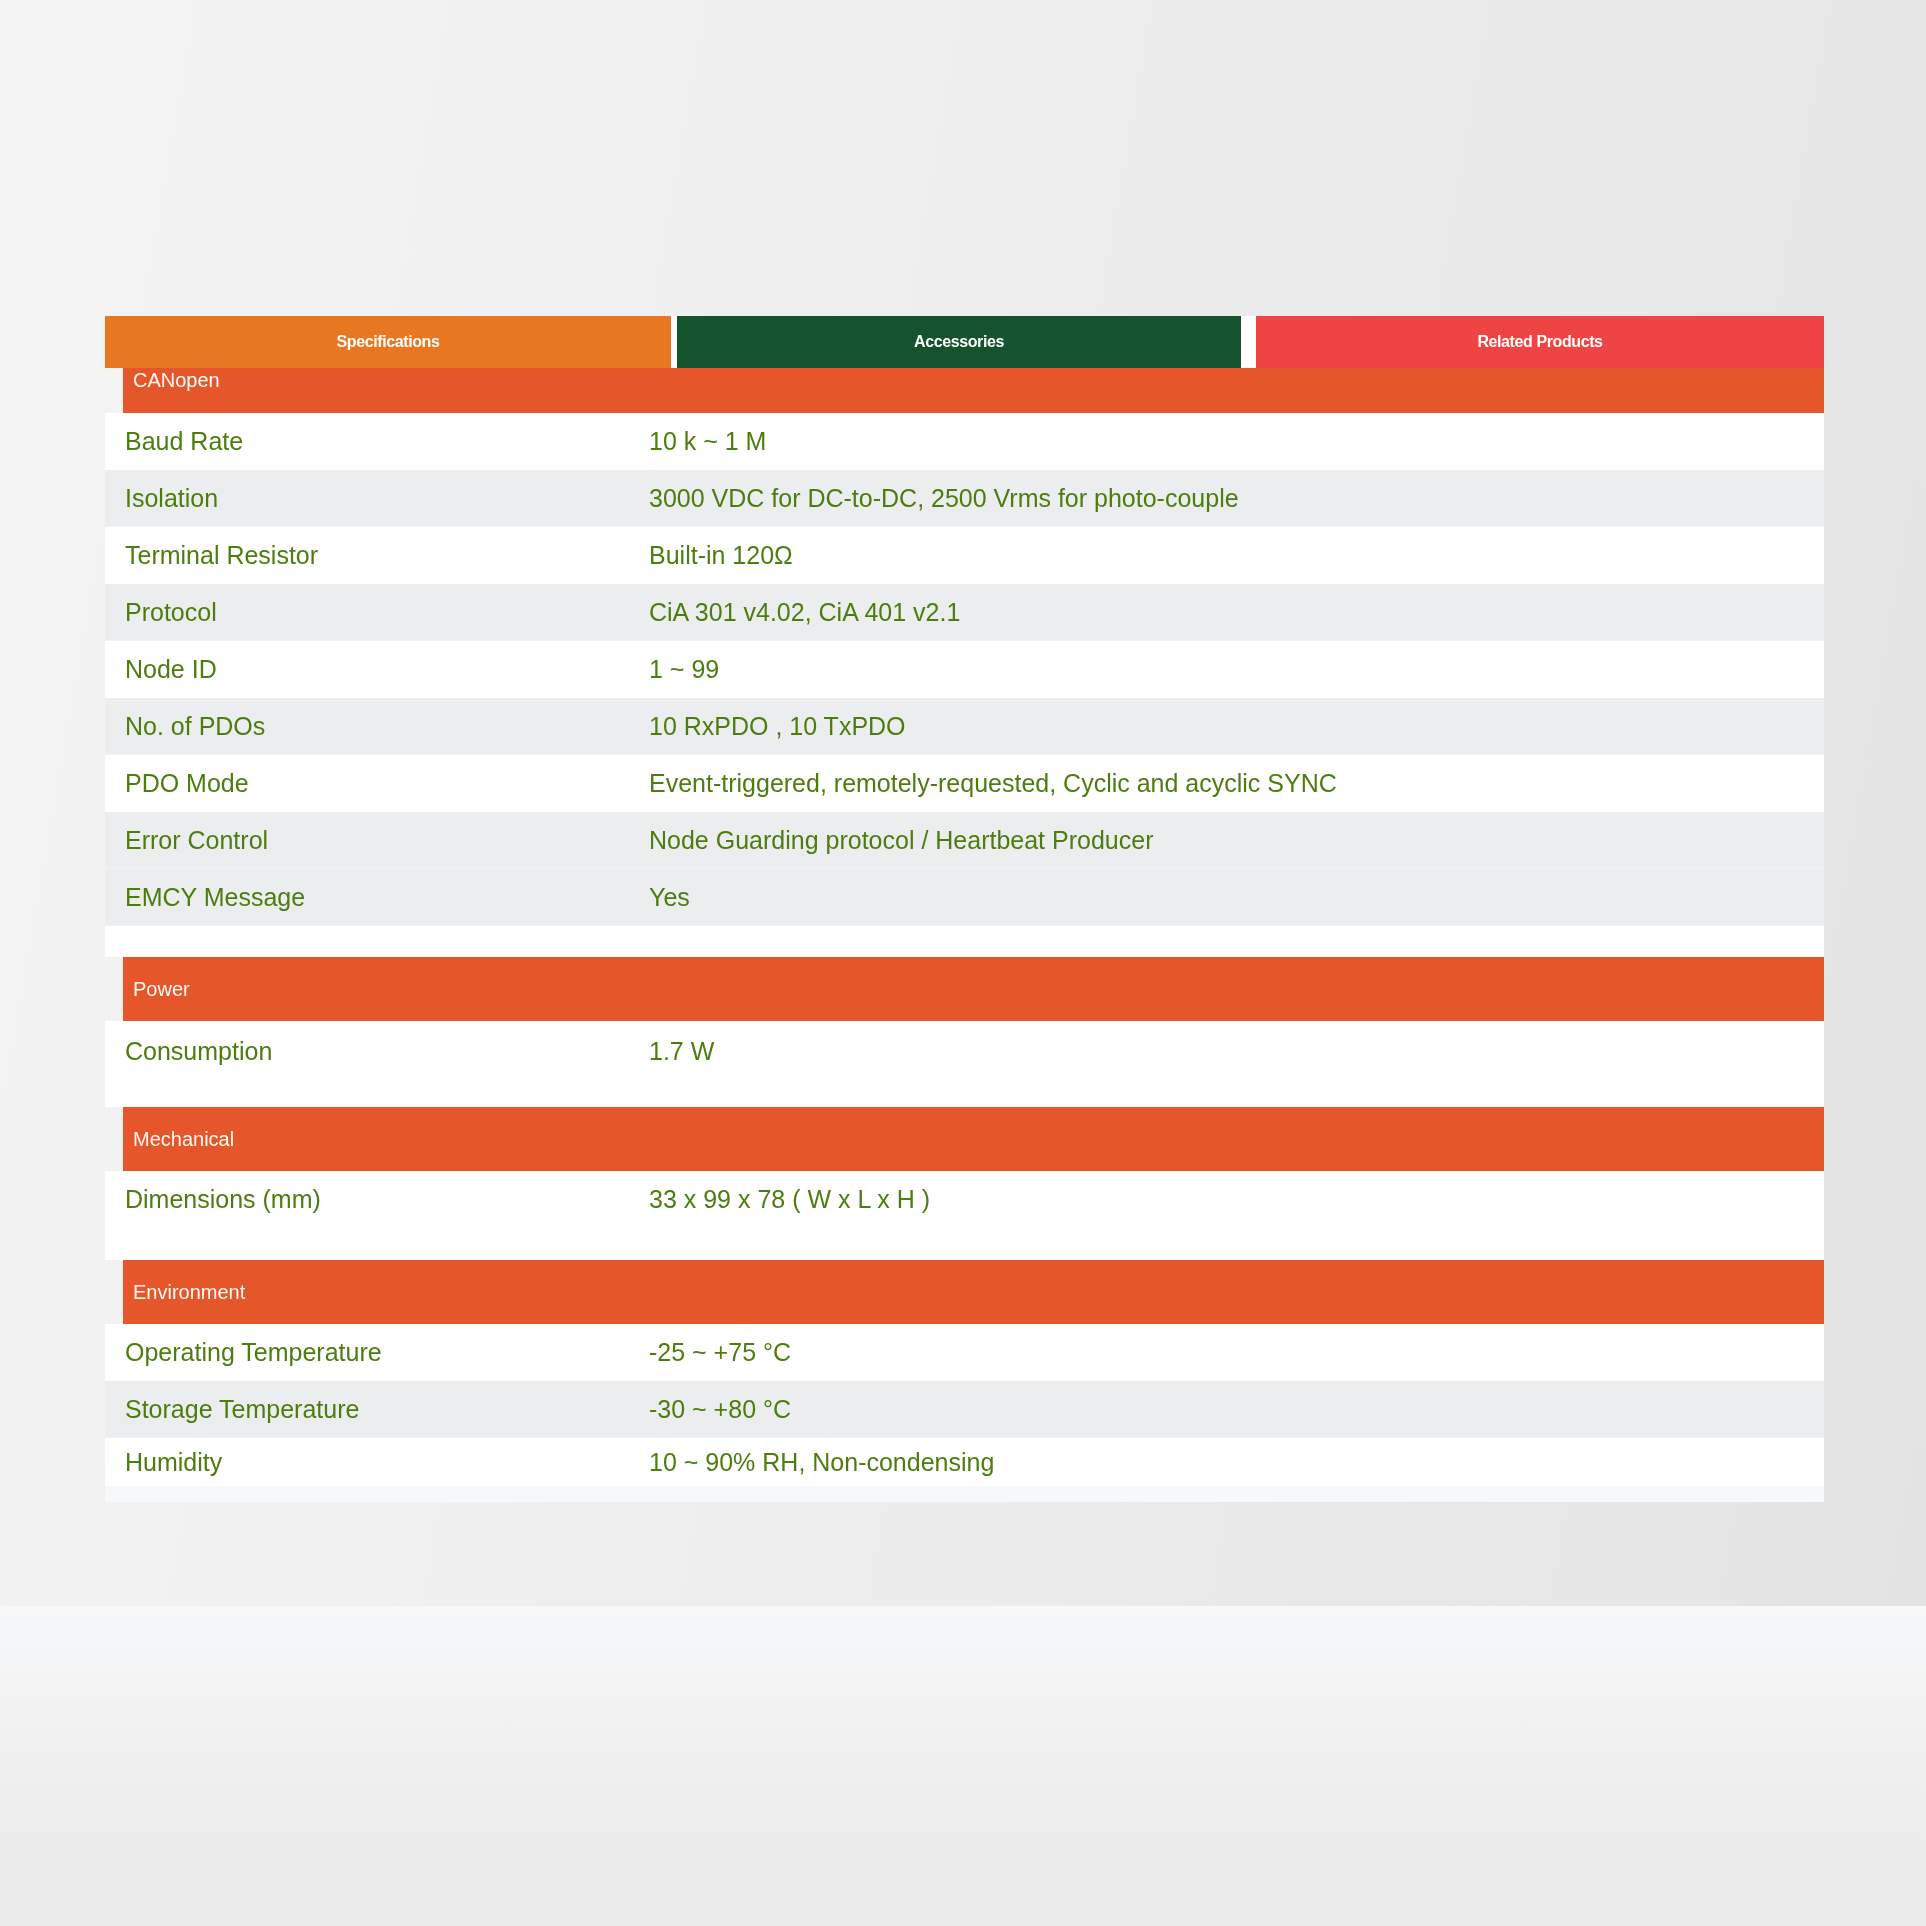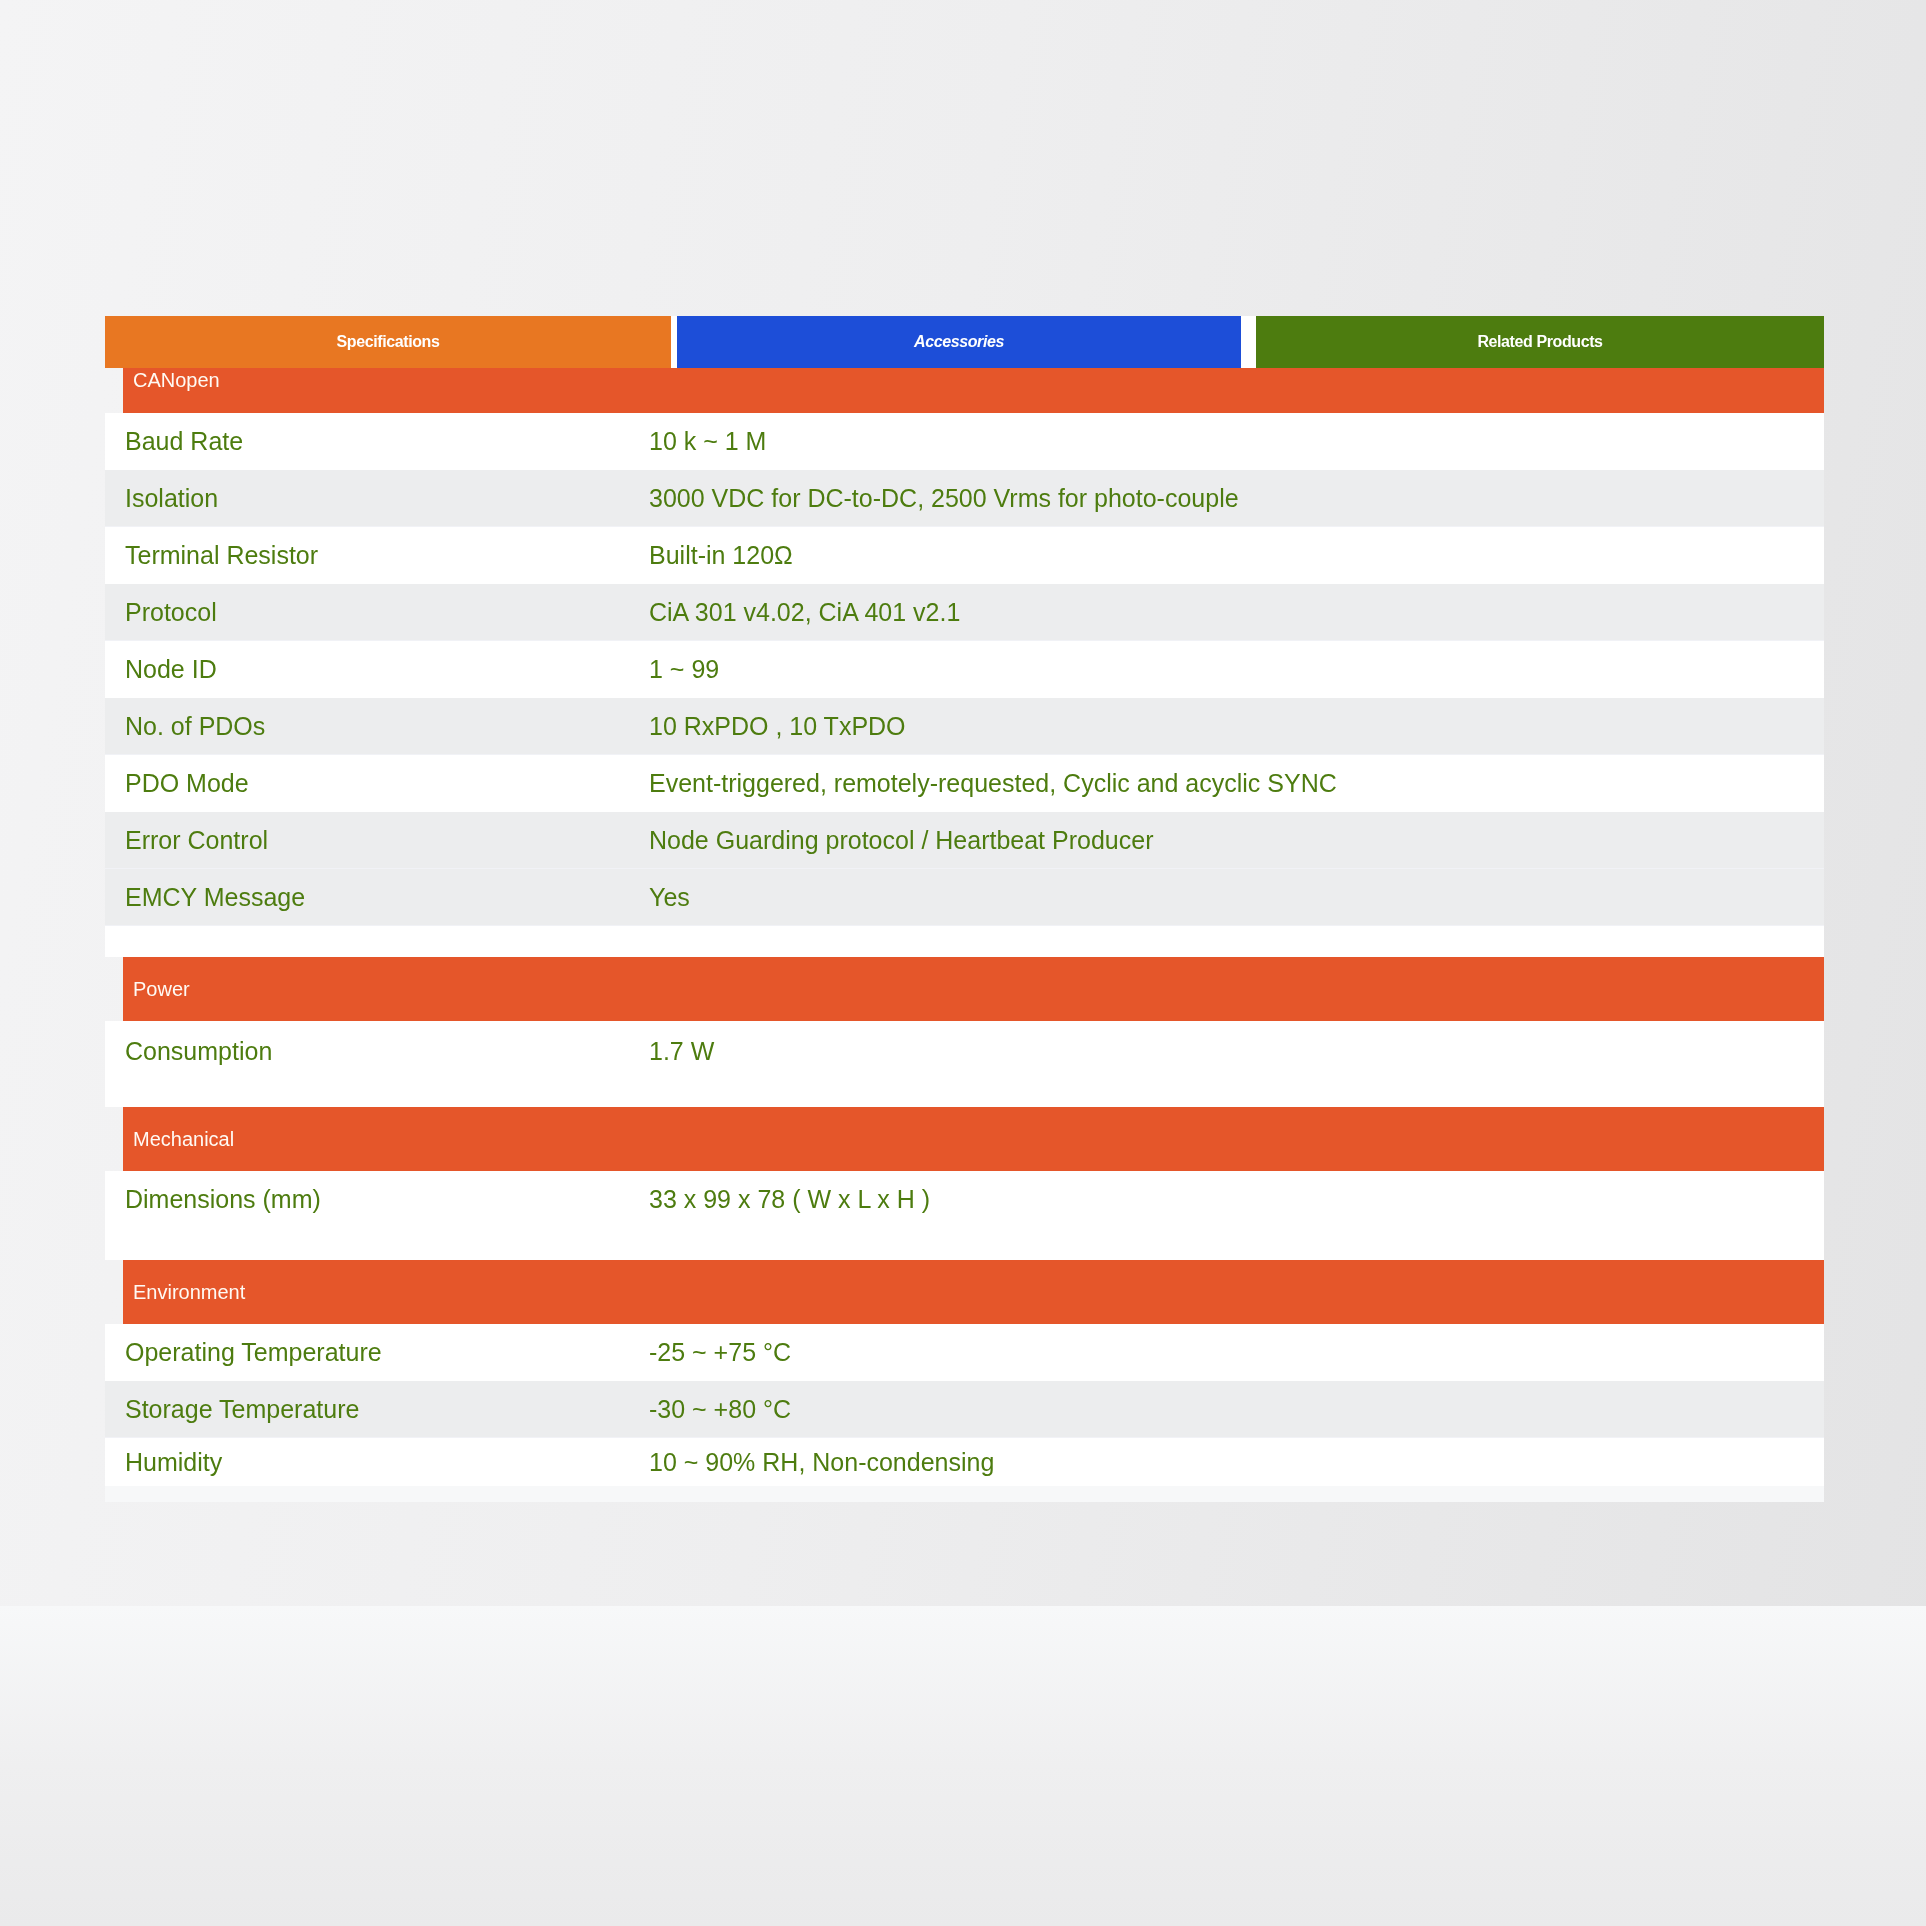--- a/index.html
+++ b/index.html
@@ -31,22 +31,22 @@
       display: flex;
       align-items: center;
       justify-content: center;
       color: #ffffff;
       font-weight: bold;
       font-size: 16px;
       letter-spacing: -0.4px;
       cursor: pointer;
     }
     .tab.t0 { left: 0; width: 566px; background: #e87722; }
-    .tab.t1 { left: 572px; width: 564px; background: #1d4ed8; font-style: italic; }
-    .tab.t2 { left: 1151px; width: 568px; background: #4d7c0f; }
+    .tab.t1 { left: 572px; width: 564px; background: #14532d; }
+    .tab.t2 { left: 1151px; width: 568px; background: #ef4444; }
 
     .section-bar {
       background: #e5562a;
       color: #fffaf4;
       font-size: 20px;
       padding-left: 10px;
       display: flex;
       align-items: center;
       margin-left: 18px;
     }

